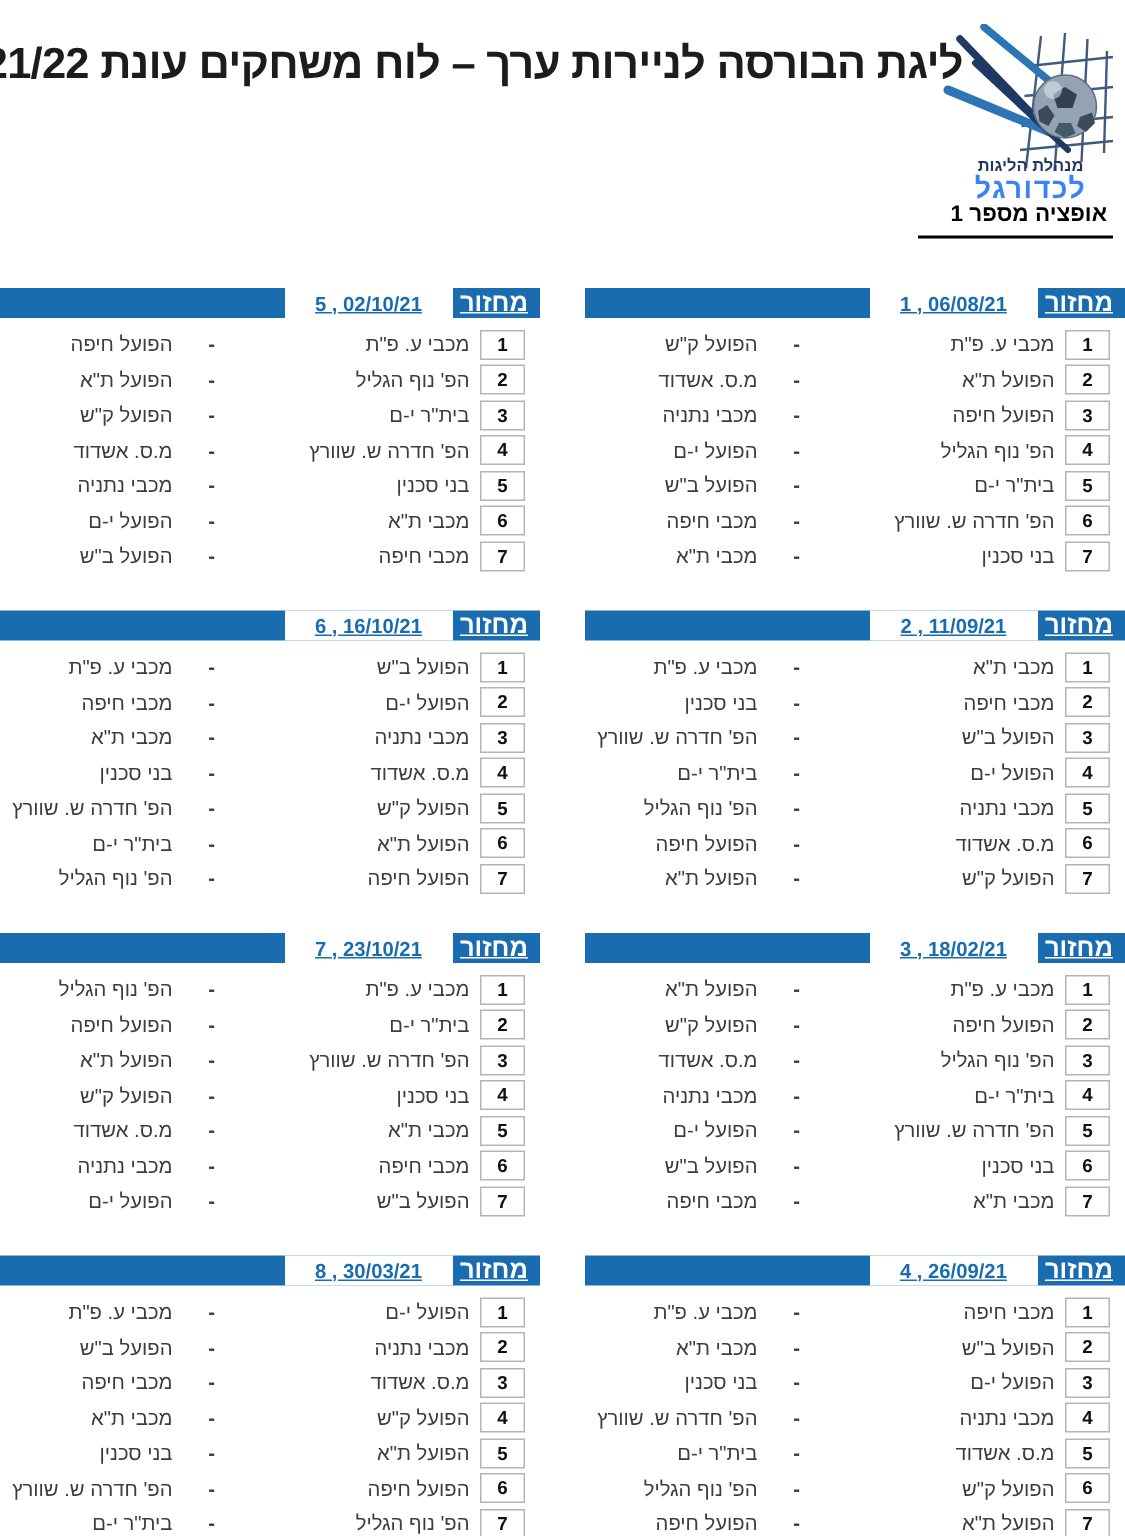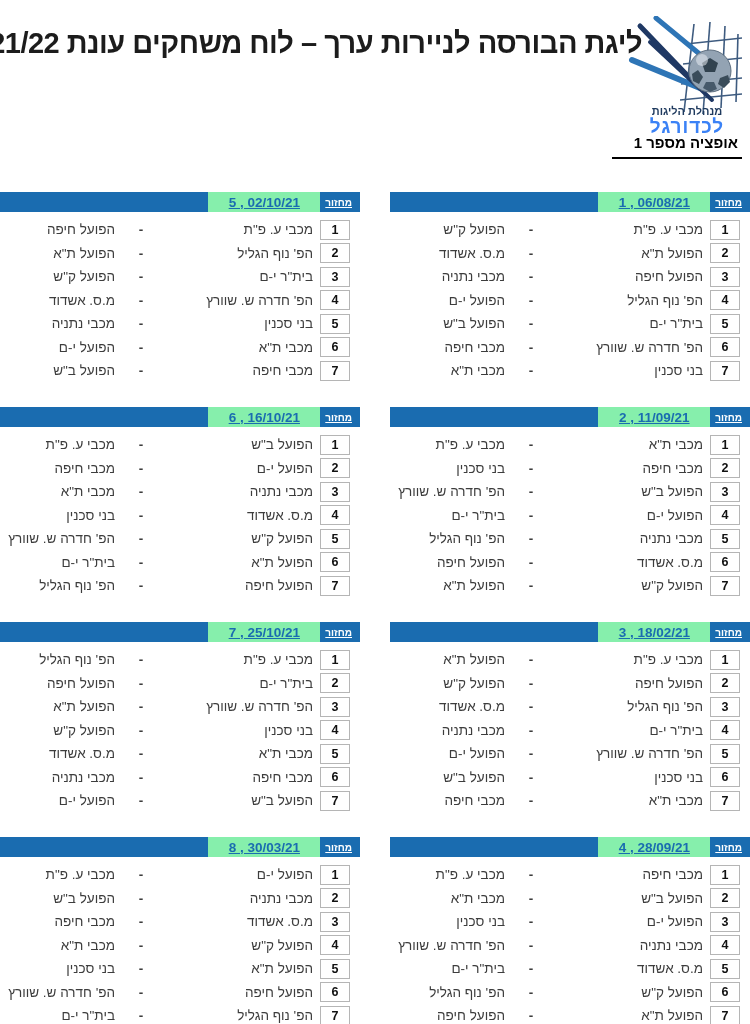--- a/index.html
+++ b/index.html
@@ -29,25 +29,25 @@
   .rounds-grid{
     position:absolute;top:192px;right:0;left:0;
     display:grid;grid-template-columns:360px 360px;column-gap:30px;
   }
   .round{height:215px;}
   .round-bar{
     height:20px;background:var(--bar-blue);display:flex;align-items:center;
     padding-right:8px;
   }
   .round-label{
-    color:#ffffff;font-size:10px;font-weight:bold;
+    color:#ffffff;font-size:17px;font-weight:bold;
     text-decoration:underline;white-space:nowrap;
   }
   .round-datebox{
-    background:#86efac;height:20px;margin-right:5px;padding:0 10px;
+    background:#ffffff;height:20px;margin-right:5px;padding:0 10px;
     display:flex;align-items:center;justify-content:center;min-width:92px;
   }
   .round-datetext{
     color:var(--bar-blue);font-size:13.5px;font-weight:bold;
     text-decoration:underline;white-space:nowrap;unicode-bidi:plaintext;direction:rtl;
   }
   .rows{margin-top:6px;}
   .match-row{display:flex;align-items:center;height:23.5px;}
   .num{
     flex:0 0 28px;height:18px;margin-right:10px;
@@ -401,21 +401,21 @@
     <span class="dash">-</span>
     <span class="away">מכבי חיפה</span>
   </div>
 </div>
   </section>
 
   <section class="round">
     <div class="round-bar">
       <span class="round-label">מחזור</span>
       <span class="round-datebox">
-        <span class="round-datetext">7 , 25/10/21</span>
+        <span class="round-datetext">7 , 23/10/21</span>
       </span>
     </div>
     <div class="rows">
   <div class="match-row">
     <span class="num">1</span>
     <span class="home">מכבי ע. פ"ת</span>
     <span class="dash">-</span>
     <span class="away">הפ' נוף הגליל</span>
   </div>
 
@@ -460,21 +460,21 @@
     <span class="dash">-</span>
     <span class="away">הפועל  י-ם</span>
   </div>
 </div>
   </section>
 
   <section class="round">
     <div class="round-bar">
       <span class="round-label">מחזור</span>
       <span class="round-datebox">
-        <span class="round-datetext">4 , 28/09/21</span>
+        <span class="round-datetext">4 , 26/09/21</span>
       </span>
     </div>
     <div class="rows">
   <div class="match-row">
     <span class="num">1</span>
     <span class="home">מכבי חיפה</span>
     <span class="dash">-</span>
     <span class="away">מכבי ע. פ"ת</span>
   </div>
 

